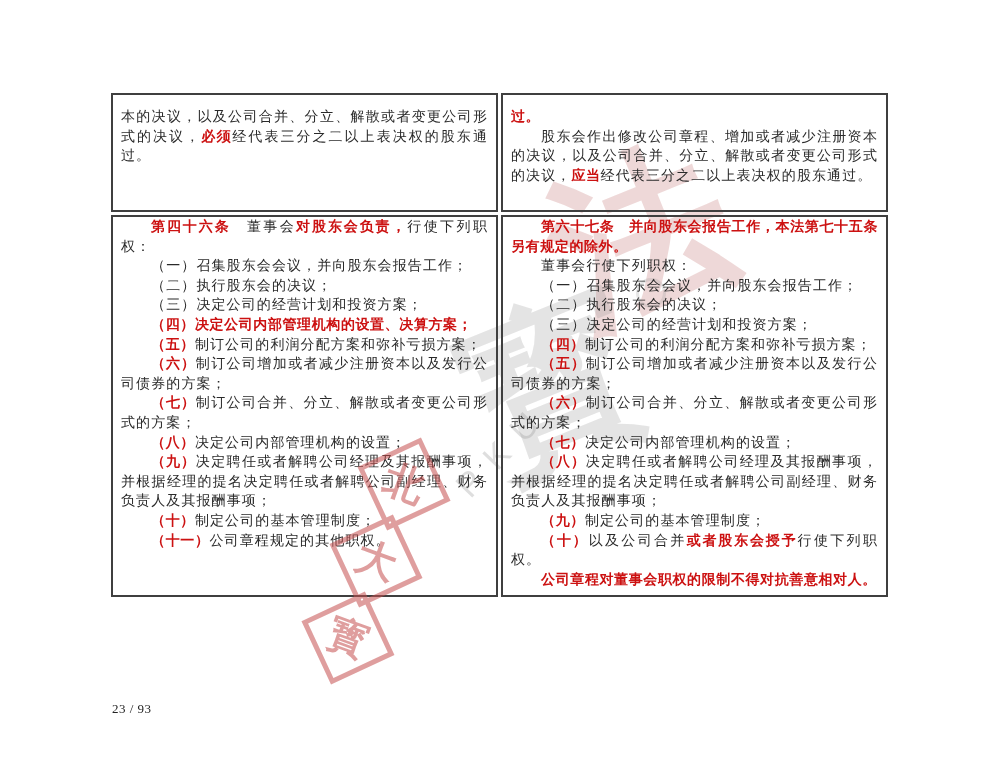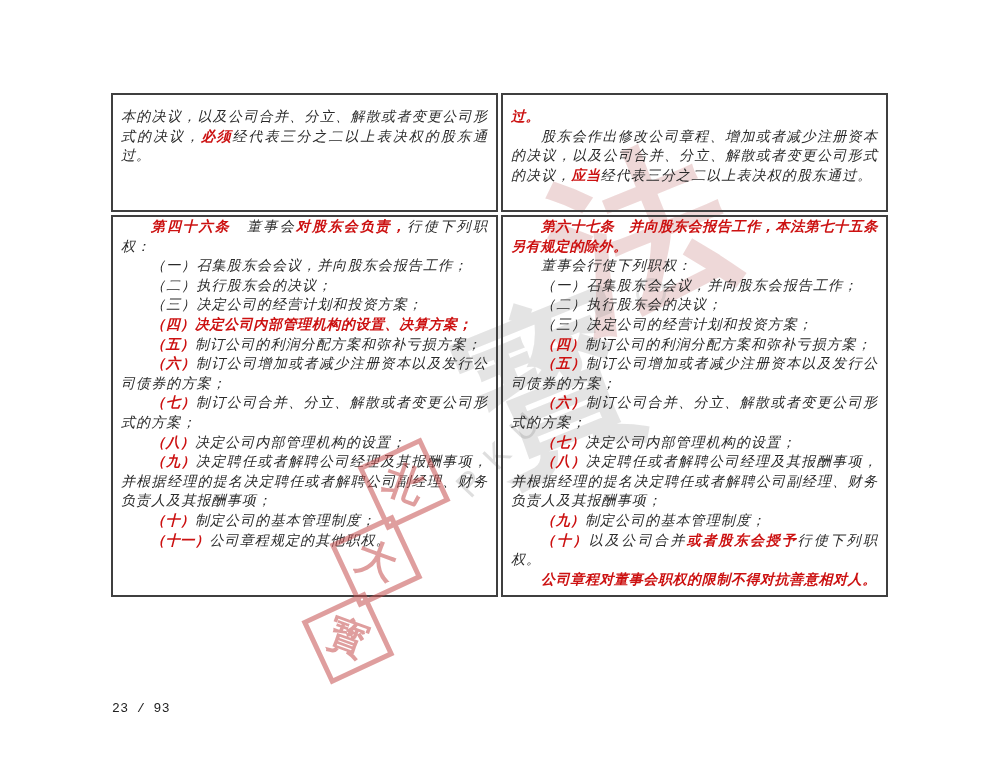--- a/index.html
+++ b/index.html
@@ -17,33 +17,33 @@
            transform:rotate(20deg);transform-origin:center center;opacity:.55;z-index:3;}
   .seal-diamond{width:60px;height:60px;border:5px solid #c65050;transform:rotate(45deg);
                 margin:6px 0;display:flex;align-items:center;justify-content:center;background:transparent;}
   .seal-char{transform:rotate(-45deg);font-size:40px;font-weight:bold;color:#c65050;
              font-family:"Liberation Serif",serif;line-height:1;}
 
   
   table.cmp{position:absolute;left:108px;top:90px;width:783px;z-index:2;
             border-collapse:separate;border-spacing:3px;background:transparent;}
   table.cmp td{border:2px solid #3f3f3f;vertical-align:top;padding:12px 8px 6px 8px;
-               width:382px;background:transparent;font-style:italic;}
+               width:382px;background:transparent;}
   tr.row-1 td{height:97px;}
   tr.row-2 td{height:372px;padding-top:0;}
   tr.row-3 td{height:30px;vertical-align:middle;padding-top:4px;padding-bottom:4px;}
 
   .para{font-size:14px;line-height:19.6px;letter-spacing:1.1px;text-align:justify;margin:0;}
   .para.indent{text-indent:2.15em;}
   .seg-n{color:#2a2a2a;}
   .seg-rb{color:#cc1111;font-weight:bold;font-family:"Liberation Sans","DejaVu Sans",sans-serif;letter-spacing:0.6px;}
 
   
   .footer{position:absolute;left:112px;top:701px;font-size:13px;color:#222;z-index:2;
-          font-family:Liberation Mono, monospace;letter-spacing:0.5px;}
+          font-family:Liberation Serif, serif;letter-spacing:0.5px;}
 </style>
 </head>
 <body>
 
 <div class="wm wm-cal1">法</div>
 <div class="wm wm-cal2">寳</div>
 <div class="wm wm-ring"></div>
 <div class="wm wm-letters">PKU</div>
 <div class="wm wm-seal">
   <div class="seal-diamond">

